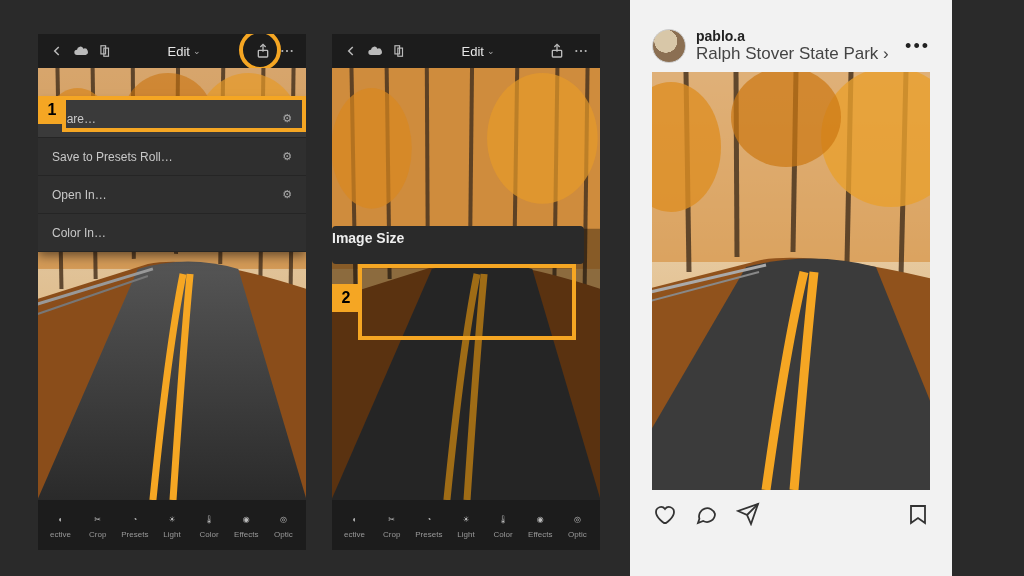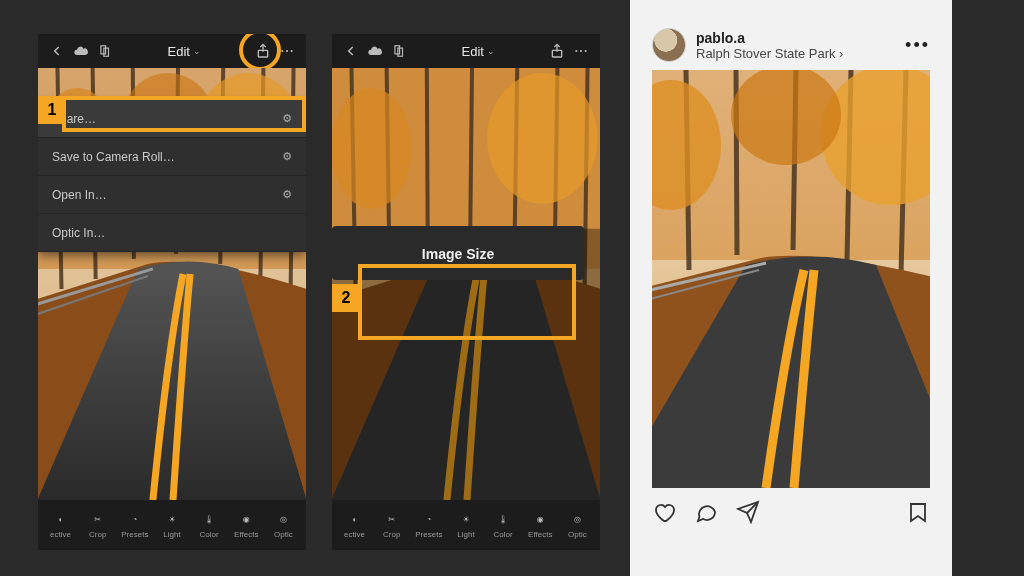--- a/index.html
+++ b/index.html
@@ -126,23 +126,23 @@
   }
   .hl1 { left:62px; top:96px; width:244px; height:36px; }
   .hl2 { left:358px; top:264px; width:218px; height:76px; }
 
   .dialog {
     position:absolute;
     left:0; right:16px;
     top:192px;
     background:#2a2a2a;
     border-radius:4px;
-    padding:20px 0 0 0;
+    padding:4px 0 0 0;
     color:#ddd;
-    text-align:center;
+    text-align:left;
   }
   .dialog-title {
     font-size:14px;
     font-weight:600;
     color:#eee;
     padding-bottom:18px;
   }
   .dialog-opt {
     font-size:12px;
     color:#bbb;
@@ -162,21 +162,21 @@
     align-items:center;
     gap:10px;
     margin-bottom:8px;
   }
   .avatar {
     width:34px; height:34px; border-radius:50%;
     background: radial-gradient(circle at 40% 35%, #d8c7a8 0 40%, #8b6f52 41% 100%);
     border:1px solid #ccc;
   }
   .ig-name { font-weight:700; font-size:14px; color:#222; }
-  .ig-loc { font-size:13px; color:#444; }
+  .ig-loc { font-size:17px; color:#444; }
   .ig-more { margin-left:auto; font-size:18px; color:#222; letter-spacing:2px; }
 
   .ig-photo {
     width:100%;
     height:418px;
     overflow:hidden;
     background:#888;
   }
   .ig-photo svg { width:100%; height:100%; display:block; }
 
@@ -301,29 +301,29 @@
           <span>Optic</span>
         </div>
     </div>
 
     <div class="dropdown">
       <div class="dropdown-item">
         <span>Share…</span>
         <span class="gear-small">⚙</span>
       </div>
       <div class="dropdown-item">
-        <span>Save to Camera Roll…</span>
+        <span>Save to Presets Roll…</span>
         <span class="gear-small">⚙</span>
       </div>
       <div class="dropdown-item">
         <span>Open In…</span>
         <span class="gear-small">⚙</span>
       </div>
       <div class="dropdown-item">
-        <span>Optic In…</span>
+        <span>Color In…</span>
       </div>
     </div>
   </div>
 
   <div class="phone phone2">
     <div class="topbar">
       <span class="tb-icon">
         <svg viewBox="0 0 24 24" width="14" height="14" fill="none" stroke="currentColor" stroke-width="2.5">
             <polyline points="15 5 8 12 15 19"></polyline>
           </svg>

